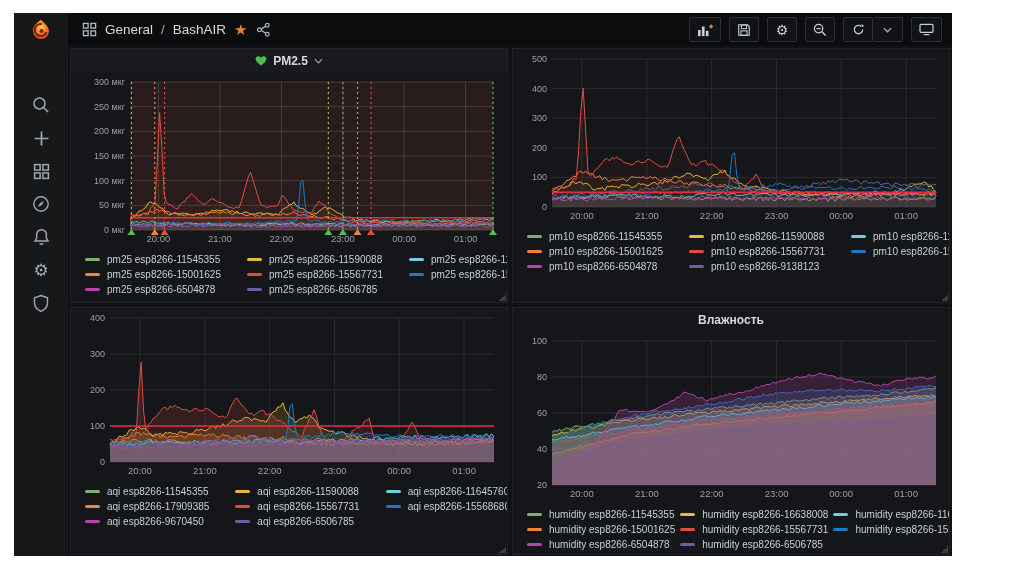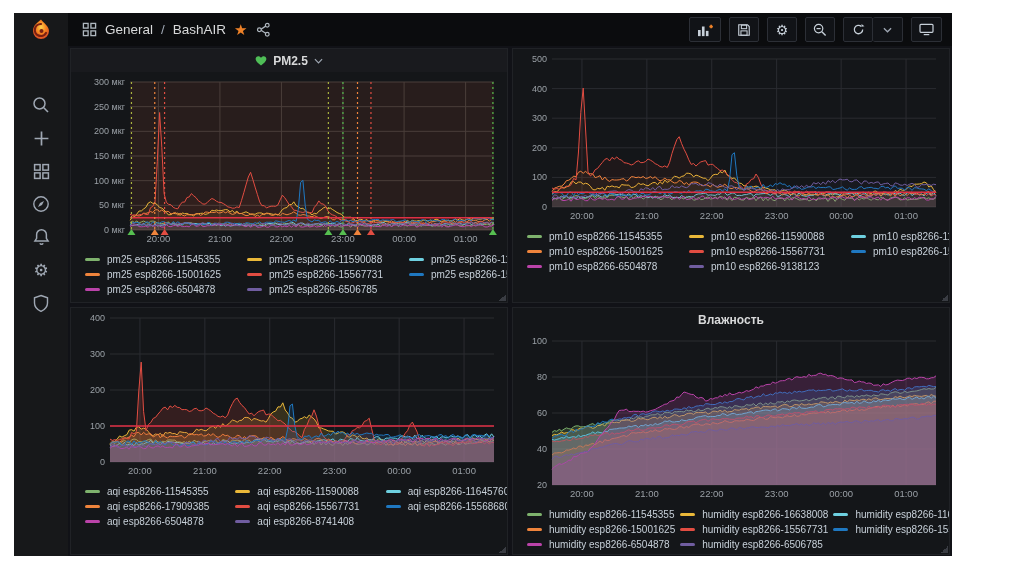--- a/index.html
+++ b/index.html
@@ -436,25 +436,25 @@
             <span class="lg-item">
               <span class="lg-dash" style="background: rgb(226, 77, 66);"></span>
               <span>aqi esp8266-15567731</span>
             </span>
             <span class="lg-item">
               <span class="lg-dash" style="background: rgb(31, 120, 193);"></span>
               <span>aqi esp8266-15568680</span>
             </span>
             <span class="lg-item">
               <span class="lg-dash" style="background: rgb(186, 67, 169);"></span>
-              <span>aqi esp8266-6504878</span>
+              <span>aqi esp8266-9670450</span>
             </span>
             <span class="lg-item">
               <span class="lg-dash" style="background: rgb(112, 93, 160);"></span>
-              <span>aqi esp8266-8741408</span>
+              <span>aqi esp8266-6506785</span>
             </span>
           </div>
         <div class="resize-corner"></div>
       </div>
 
       <div class="panel panel-hum">
         <div class="panel-head">
           <span>Влажность</span>
         </div>
         <div class="chart-wrap">

